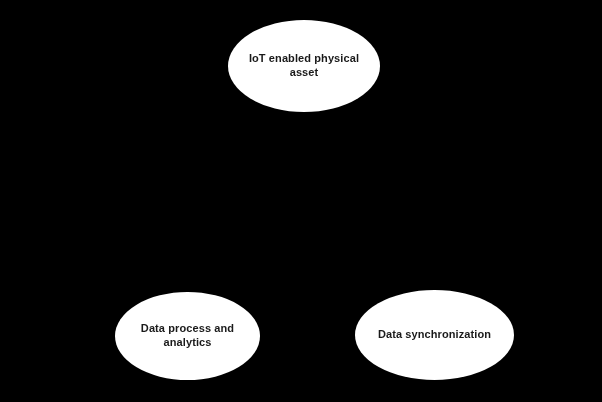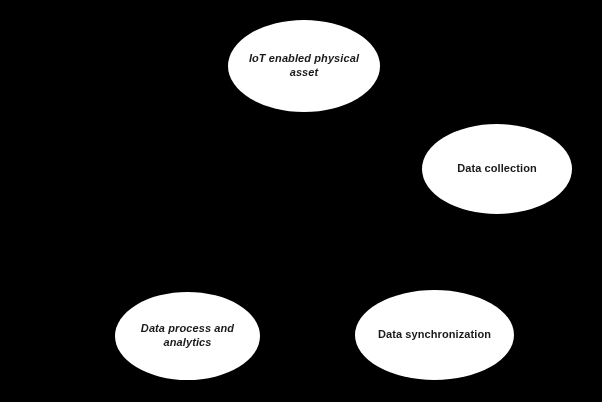--- a/index.html
+++ b/index.html
@@ -34,39 +34,36 @@
     color: #1a1a1a;
     font-family: "Liberation Sans", sans-serif;
     font-size: 11px;
     font-weight: bold;
     line-height: 1.25;
     letter-spacing: 0.1px;
     padding: 0 10px;
     white-space: pre-line;
   }
   
-  #node-iot-asset        { left: 228px; top: 20px;  width: 152px; height: 92px; font-style: italic; }
+  #node-iot-asset        { left: 228px; top: 20px;  width: 152px; height: 92px; }
   #node-data-collection  { left: 422px; top: 124px; width: 150px; height: 90px; }
   #node-user-interface   { left: 72px;  top: 132px; width: 148px; height: 84px; }
-  #node-data-process     { left: 115px; top: 292px; width: 145px; height: 88px; font-style: italic; }
+  #node-data-process     { left: 115px; top: 292px; width: 145px; height: 88px; }
   #node-data-sync        { left: 355px; top: 290px; width: 159px; height: 90px; }
 </style>
 </head>
 <body>
 
 <div id="diagram-canvas">
 
   <div class="node" id="node-iot-asset">
     <span class="node-label">IoT enabled physical
 asset</span>
   </div>
 
-  <div class="node" id="node-data-collection">
-    <span class="node-label">Data collection</span>
-  </div>
 
 
   <div class="node" id="node-data-process">
     <span class="node-label">Data process and
 analytics</span>
   </div>
 
   <div class="node" id="node-data-sync">
     <span class="node-label">Data synchronization</span>
   </div>

